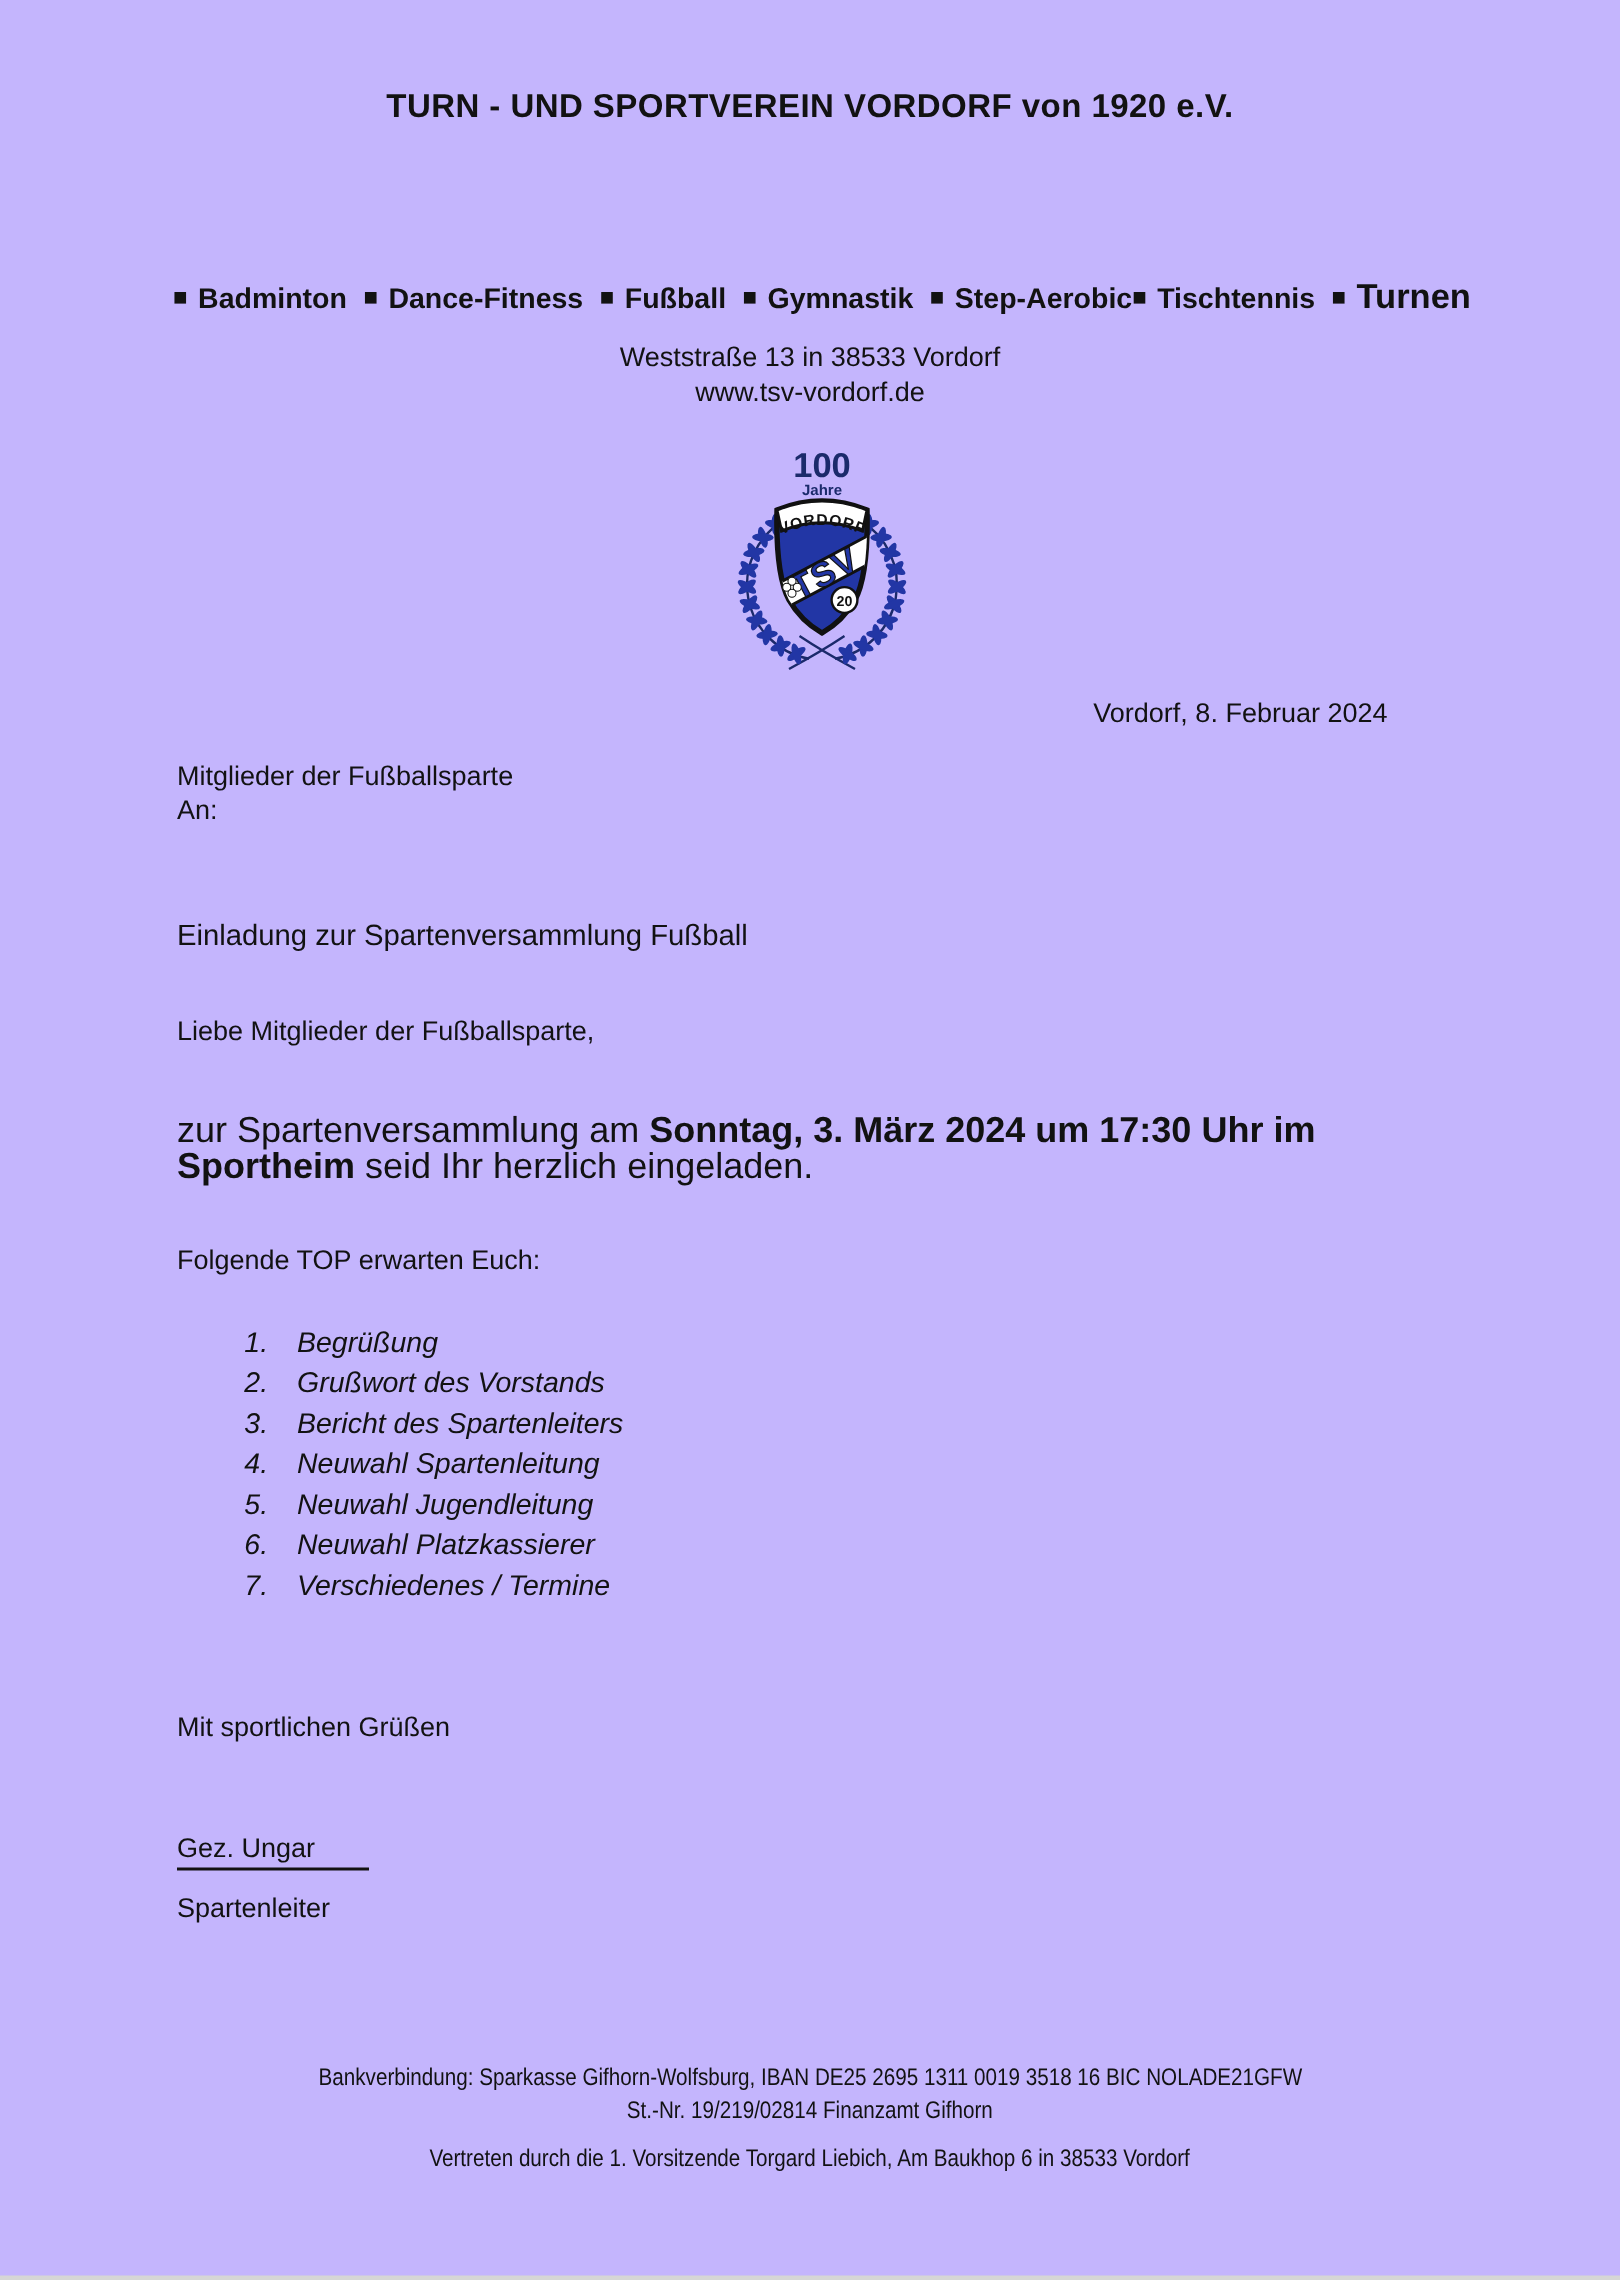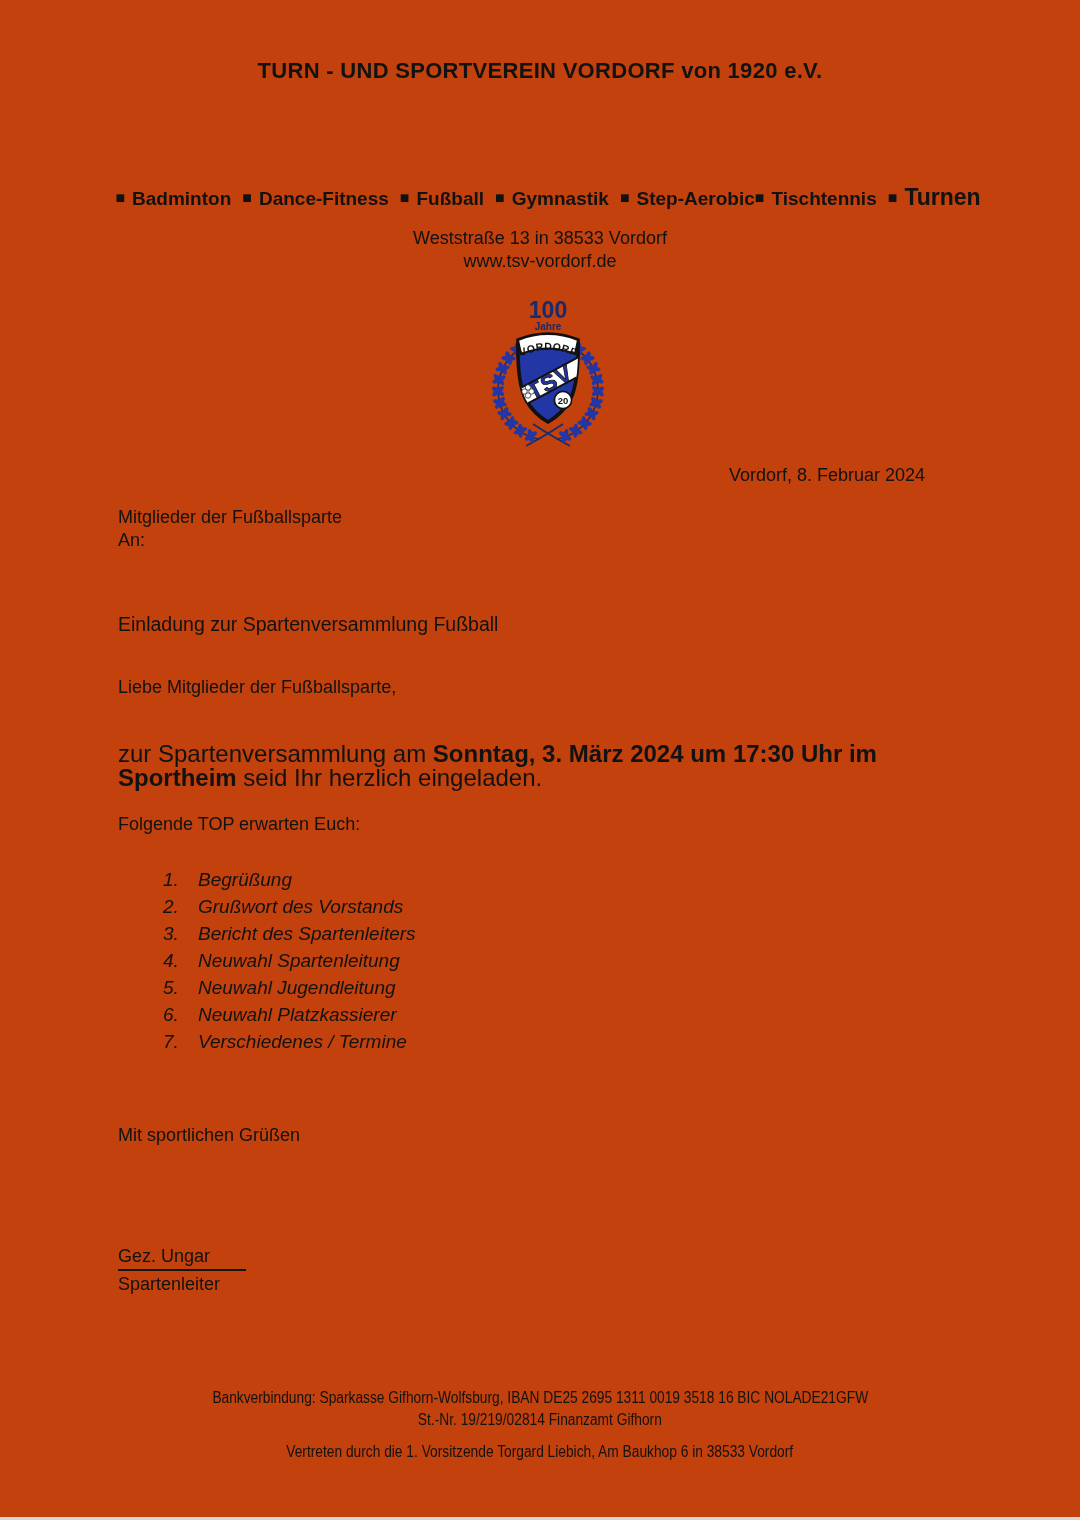--- a/index.html
+++ b/index.html
@@ -1,20 +1,20 @@
 <!DOCTYPE html>
 <html><head>
 <meta charset="utf-8">
 <style>
   html,body{margin:0;padding:0;background:#e0e0e0;}
   .page{
     position:relative;
     width:1080px;height:1520px;
     margin:0 auto;
-    background:#c2410c;
+    background:#c4b5fd;
     color:#121212;
     font-family:"Liberation Sans",sans-serif;
     overflow:hidden;
     box-sizing:border-box;
     border-bottom:3px solid #d6d6d6;
   }
   .club-title{
     padding-top:58px;
     text-align:center;
     font-size:22px;
@@ -45,40 +45,40 @@
     text-align:right;
     padding-right:155px;
     font-size:18px;
   }
   .body-block{padding-left:118px;width:810px;box-sizing:content-box;}
   .recipient{margin-top:20px;font-size:18px;line-height:23px;}
   .subject{margin-top:61px;font-size:19.5px;font-weight:normal;}
   .salutation{margin-top:41px;font-size:18px;}
   .invite{margin-top:44px;font-size:24px;line-height:24px;}
   .invite .hl{font-weight:bold;}
-  .agenda-intro{margin-top:24px;font-size:18px;}
+  .agenda-intro{margin-top:40px;font-size:18px;}
   ol.agenda{
     margin:34px 0 0 0;
     padding-left:66px;
     font-size:19px;
     font-style:italic;
   }
   ol.agenda li{
     line-height:22px;
     margin-bottom:5px;
     padding-left:14px;
   }
   .closing{margin-top:72px;font-size:18px;}
-  .signature{margin-top:100px;font-size:18px;}
+  .signature{margin-top:60px;font-size:18px;}
   .signature .sig-inner{
     display:inline-block;
     border-bottom:2px solid #121212;
     padding:0 36px 2px 0;
   }
-  .signature-role{margin-top:3px;font-size:18px;}
+  .signature-role{margin-top:15px;font-size:18px;}
   .footer{
     margin-top:92px;
     text-align:center;
     font-size:16px;
     line-height:22px;
   }
   .narrow{display:inline-block;transform:scaleX(.86);transform-origin:center;white-space:nowrap;}
   .footer .rep-line{margin-top:10px;}
 </style>
 </head>

